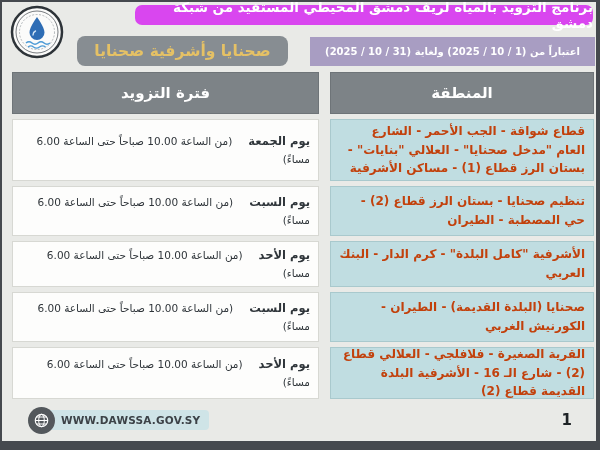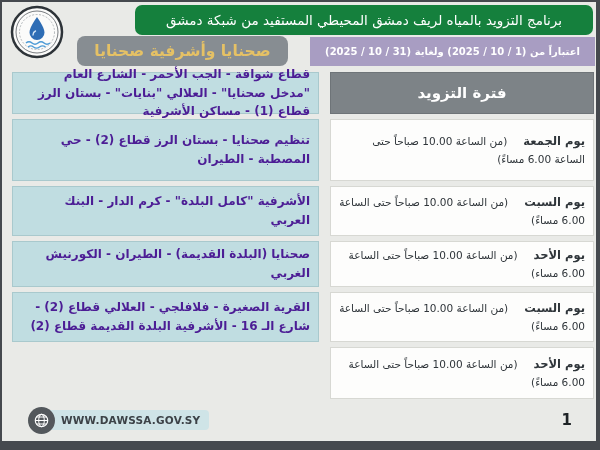--- a/index.html
+++ b/index.html
@@ -17,26 +17,26 @@
     border-bottom-width: 9px;
     overflow: hidden;
   }
 
   
   .logo {
     position: absolute; left: 8px; top: 3px;
     width: 54px; height: 54px;
   }
   .program-title {
-    position: absolute; left: 133px; top: 3px; right: 3px; height: 30px;
-    background: #15803d;
+    position: absolute; left: 133px; top: 3px; right: 3px; height: 20px;
+    background: #d946ef;
     border-radius: 7px;
     display: flex; align-items: center; justify-content: center;
     direction: rtl;
-    color: #ffffff; font-weight: normal; font-size: 13.5px;
+    color: #ffffff; font-weight: bold; font-size: 13.5px;
   }
   .date-banner {
     position: absolute; left: 308px; top: 35px; right: 1px; height: 29px;
     background: #a89dc2;
     display: flex; align-items: center; justify-content: center;
     direction: rtl;
     color: #ffffff; font-weight: bold; font-size: 10px;
   }
   .area-badge {
     position: absolute; left: 75px; top: 34px; width: 211px; height: 30px;
@@ -64,21 +64,21 @@
     padding: 2px 8px;
   }
   .th {
     background: #7d8387;
     color: #ffffff; font-weight: bold; font-size: 15px;
     border: 1px solid #6e7478;
   }
   .region {
     background: #c0dde1;
     border: 1px solid #a9c9cd;
-    color: #4c1d95; font-weight: bold; font-size: 12px;
+    color: #c2410c; font-weight: bold; font-size: 12px;
     line-height: 1.55;
   }
   .period {
     background: #fdfdfc;
     border: 1px solid #d7d8d3;
     color: #2f353a; font-size: 10.5px;
     line-height: 1.6;
   }
   .period .day { font-weight: bold; font-size: 11.5px; margin-left: 16px; }
 
@@ -132,20 +132,21 @@
     </svg>
   </div>
 
   <div class="program-title">برنامج التزويد بالمياه لريف دمشق المحيطي المستفيد من شبكة دمشق</div>
 
   <div class="date-banner">اعتباراً من (1 / 10 / 2025) ولغاية (31 / 10 / 2025)</div>
 
   <div class="area-badge">صحنايا وأشرفية صحنايا</div>
 
   <div class="table">
+    <div class="cell th">المنطقة</div>
     <div class="cell th">فترة التزويد</div>
 
     <div class="cell region">قطاع شواقة - الجب الأحمر - الشارع العام "مدخل صحنايا" - العلالي "بنايات" - بستان الرز قطاع (1) - مساكن الأشرفية</div>
     <div class="cell period">
       <span><b class="day">يوم الجمعة</b><span>(من الساعة 10.00 صباحاً حتى الساعة 6.00 مساءً)</span></span>
     </div>
 
     <div class="cell region">تنظيم صحنايا - بستان الرز قطاع (2) - حي المصطبة - الطيران</div>
     <div class="cell period">
       <span><b class="day">يوم السبت</b><span>(من الساعة 10.00 صباحاً حتى الساعة 6.00 مساءً)</span></span>

